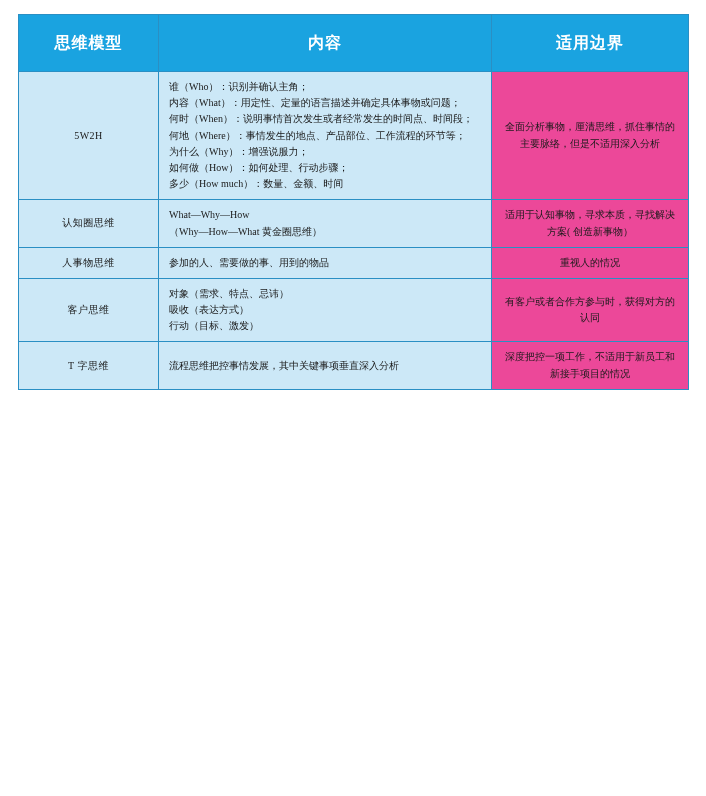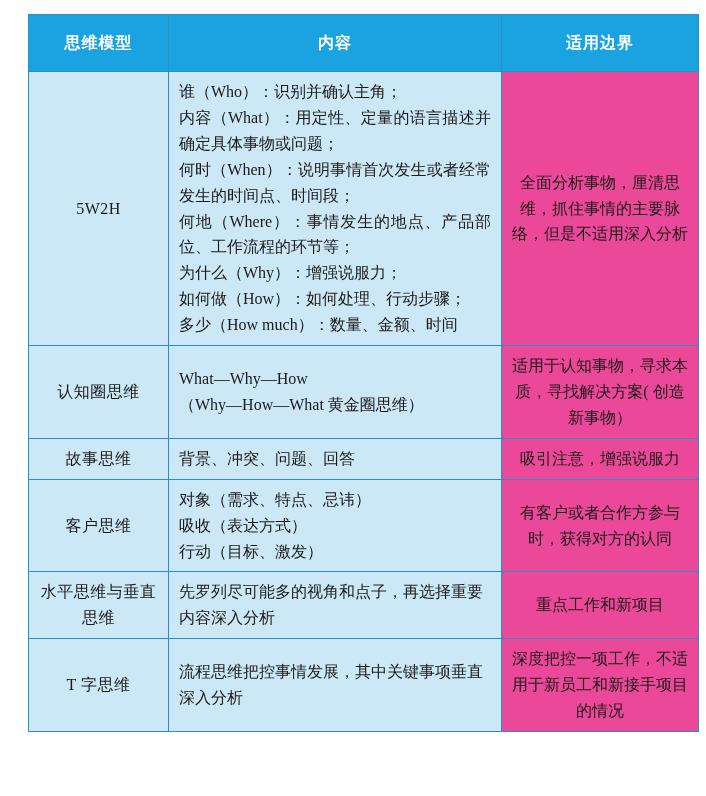--- a/index.html
+++ b/index.html
@@ -11,37 +11,37 @@
     width: 706px;
     height: 796px;
     font-family: "Liberation Serif", "DejaVu Serif", serif;
   }
   #page {
     width: 706px;
     height: 796px;
     position: relative;
     background: #ffffff;
     box-sizing: border-box;
-    padding: 14px 18px 14px 28px;
+    padding: 14px 18px 14px 18px;
   }
   table.matrix {
     border-collapse: collapse;
     width: 670px;
     table-layout: fixed;
     background: #cfe9f7;
   }
   table.matrix col.c1 { width: 140px; }
   table.matrix col.c2 { width: 333px; }
   table.matrix col.c3 { width: 197px; }
 
   table.matrix th, table.matrix td {
     border: 1px solid #2a8fc4;
     vertical-align: middle;
     padding: 7px 10px;
-    font-size: 16px;
+    font-size: 10px;
     line-height: 1.62;
     color: #1a1a1a;
   }
   table.matrix thead th {
     background: #1aa3e0;
     color: #ffffff;
     font-weight: bold;
     font-size: 16px;
     text-align: center;
     letter-spacing: 1px;
@@ -110,44 +110,39 @@
         <td class="content">
           <div class="lines">
             <div>What—Why—How</div>
             <div>（Why—How—What 黄金圈思维）</div>
           </div>
         </td>
         <td class="scope cjk-just">适用于认知事物，寻求本质，寻找解决方案( 创造新事物）</td>
       </tr>
 
 
+      <tr>
+        <td class="model">人事物思维</td>
+        <td class="content cjk-just">参加的人、需要做的事、用到的物品</td>
+        <td class="scope cjk-just">重视人的情况</td>
+      </tr>
 
-      <tr>
-        <td class="model">故事思维</td>
-        <td class="content cjk-just">背景、冲突、问题、回答</td>
-        <td class="scope cjk-just">吸引注意，增强说服力</td>
-      </tr>
 
       <tr>
         <td class="model">客户思维</td>
         <td class="content">
           <div class="lines">
             <div>对象（需求、特点、忌讳）</div>
             <div>吸收（表达方式）</div>
             <div>行动（目标、激发）</div>
           </div>
         </td>
         <td class="scope cjk-just">有客户或者合作方参与时，获得对方的认同</td>
       </tr>
 
-      <tr>
-        <td class="model cjk-just">水平思维与垂直思维</td>
-        <td class="content cjk-just">先罗列尽可能多的视角和点子，再选择重要内容深入分析</td>
-        <td class="scope cjk-just">重点工作和新项目</td>
-      </tr>
 
       <tr>
         <td class="model">T 字思维</td>
         <td class="content cjk-just">流程思维把控事情发展，其中关键事项垂直深入分析</td>
         <td class="scope cjk-just">深度把控一项工作，不适用于新员工和新接手项目的情况</td>
       </tr>
 
     </tbody>
   </table>
 </div>

